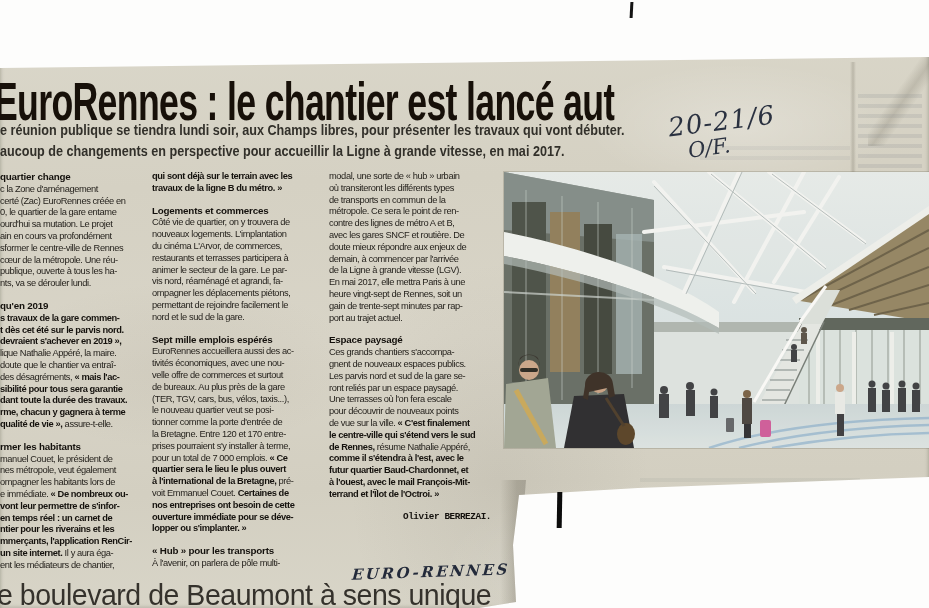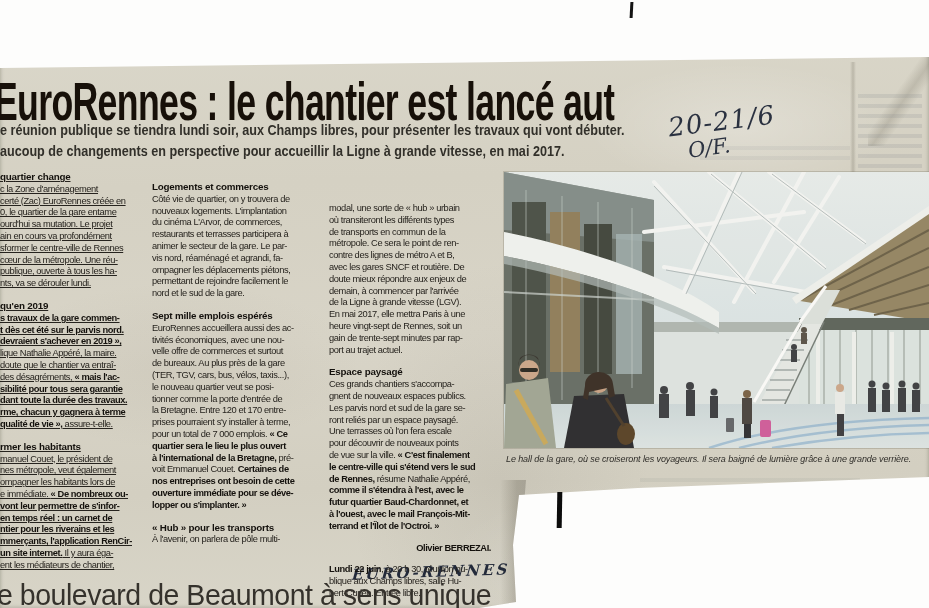--- a/index.html
+++ b/index.html
@@ -40,24 +40,24 @@
     color:#232a3a;transform:rotate(-2deg) skewX(-6deg);}
 
   
   .col{position:absolute;top:171px;font-size:9.3px;letter-spacing:-.4px;line-height:11.8px;
     color:#26231e;}
   .col .ln{white-space:nowrap;overflow:hidden;}
   .col b{color:#15120e;}
   .col .h{font-weight:bold;font-size:9.8px;letter-spacing:-.2px;margin:10px 0 1px 0;color:#14110d;}
   .col .h.first{margin-top:0;}
   .col .p{margin:0 0 0 0;}
-  .col .byline{font-weight:bold;text-align:right;padding-right:12px;margin:10px 0;color:#14110d;}
-  #col0{left:0;width:147px;text-decoration:underline;}
+  .col .byline{font-weight:bold;text-align:right;padding-right:12px;margin:10px 0;color:#14110d;font-family:Liberation Mono, monospace;}
+  #col0{left:0;width:147px;}
   #col1{left:152px;width:174px;}
-  #col2{left:329px;width:174px;margin-top:32px;}
+  #col2{left:329px;width:174px;}
 
   
   .photo{position:absolute;left:504px;top:172px;width:425px;height:276px;overflow:hidden;
     box-shadow:0 0 0 1px rgba(120,115,100,.3);}
   .caption{position:absolute;left:506px;top:454px;width:422px;font-style:italic;font-size:9px;
     letter-spacing:-.1px;color:#2e2c28;white-space:nowrap;overflow:hidden;}
 
   
   .bottom-headline{position:absolute;left:-3px;top:578px;width:560px;font-size:30px;font-weight:400;
     letter-spacing:-.5px;color:#35322c;white-space:nowrap;transform:scaleX(.95);transform-origin:0 0;}
@@ -128,20 +128,24 @@
           <div class="ln"><span>e immédiate. </span><b>« De nombreux ou-</b></div>
           <div class="ln"><b>vont leur permettre de s'infor-</b></div>
           <div class="ln"><b>en temps réel : un carnet de</b></div>
           <div class="ln"><b>ntier pour les riverains et les</b></div>
           <div class="ln"><b>mmerçants, l'application RenCir-</b></div>
           <div class="ln"><b>un site internet.</b><span> Il y aura éga-</span></div>
           <div class="ln"><span>ent les médiateurs de chantier,</span></div>
         </div>
       </div>
     <div class="col" id="col1">
+        <div class="p">
+          <div class="ln"><b>qui sont déjà sur le terrain avec les</b></div>
+          <div class="ln"><b>travaux de la ligne B du métro. »</b></div>
+        </div>
         <div class="h">Logements et commerces</div>
         <div class="p">
           <div class="ln"><span>Côté vie de quartier, on y trouvera de</span></div>
           <div class="ln"><span>nouveaux logements. L'implantation</span></div>
           <div class="ln"><span>du cinéma L'Arvor, de commerces,</span></div>
           <div class="ln"><span>restaurants et terrasses participera à</span></div>
           <div class="ln"><span>animer le secteur de la gare. Le par-</span></div>
           <div class="ln"><span>vis nord, réaménagé et agrandi, fa-</span></div>
           <div class="ln"><span>ompagner les déplacements piétons,</span></div>
           <div class="ln"><span>permettant de rejoindre facilement le</span></div>
@@ -197,25 +201,20 @@
           <div class="ln"><span>pour découvrir de nouveaux points</span></div>
           <div class="ln"><span>de vue sur la ville. </span><b>« C'est finalement</b></div>
           <div class="ln"><b>le centre-ville qui s'étend vers le sud</b></div>
           <div class="ln"><b>de Rennes,</b><span> résume Nathalie Appéré,</span></div>
           <div class="ln"><b>comme il s'étendra à l'est, avec le</b></div>
           <div class="ln"><b>futur quartier Baud-Chardonnet, et</b></div>
           <div class="ln"><b>à l'ouest, avec le mail François-Mit-</b></div>
           <div class="ln"><b>terrand et l'Îlot de l'Octroi. »</b></div>
         </div>
         <div class="byline">Olivier BERREZAI.</div>
-        <div class="p">
-          <div class="ln"><b>Lundi 22 juin</b><span>, à 20 h 30, réunion pu-</span></div>
-          <div class="ln"><span>blique aux Champs libres, salle Hu-</span></div>
-          <div class="ln"><span>bert-Curien. Entrée libre.</span></div>
-        </div>
       </div>
 
     <div class="photo">
       <svg width="425" height="276" viewBox="0 0 425 276" xmlns="http://www.w3.org/2000/svg">
         <defs>
           <linearGradient id="sky" x1="0" y1="0" x2="0" y2="1">
             <stop offset="0" stop-color="#e9efef"></stop>
               <stop offset=".7" stop-color="#d9e4e7"></stop>
               <stop offset="1" stop-color="#cedbe0"></stop>
           </linearGradient>
@@ -363,21 +362,20 @@
           <circle cx="95" cy="212" r="9" fill="#c79c7d"></circle>
           <path d="M81,214 a14,13 0 0 1 28,-2 l2,12 -6,2 -2,-10 -18,4 -1,8 -5,-2 Z" fill="#271a12"></path>
           <ellipse cx="122" cy="262" rx="9" ry="11" fill="#4a3114"></ellipse>
           <line x1="102" y1="226" x2="120" y2="254" stroke="#3c2a18" stroke-width="3"></line>
         </g>
 
         <rect width="425" height="276" fill="#d8d0ba" opacity=".14"></rect>
       </svg>
     </div>
 
-    <div class="caption">Le hall de la gare, où se croiseront les voyageurs. Il sera baigné de lumière grâce à une grande verrière.</div>
 
     <div class="bottom-headline">e boulevard de Beaumont à sens unique</div>
 
     <div class="bleed bleed1"></div>
     <div class="bleed bleed2"></div>
     <div class="bleed bleed3"></div>
   </div>
 
   <div class="mark-top"></div>
   <div class="mark-bar"></div>

